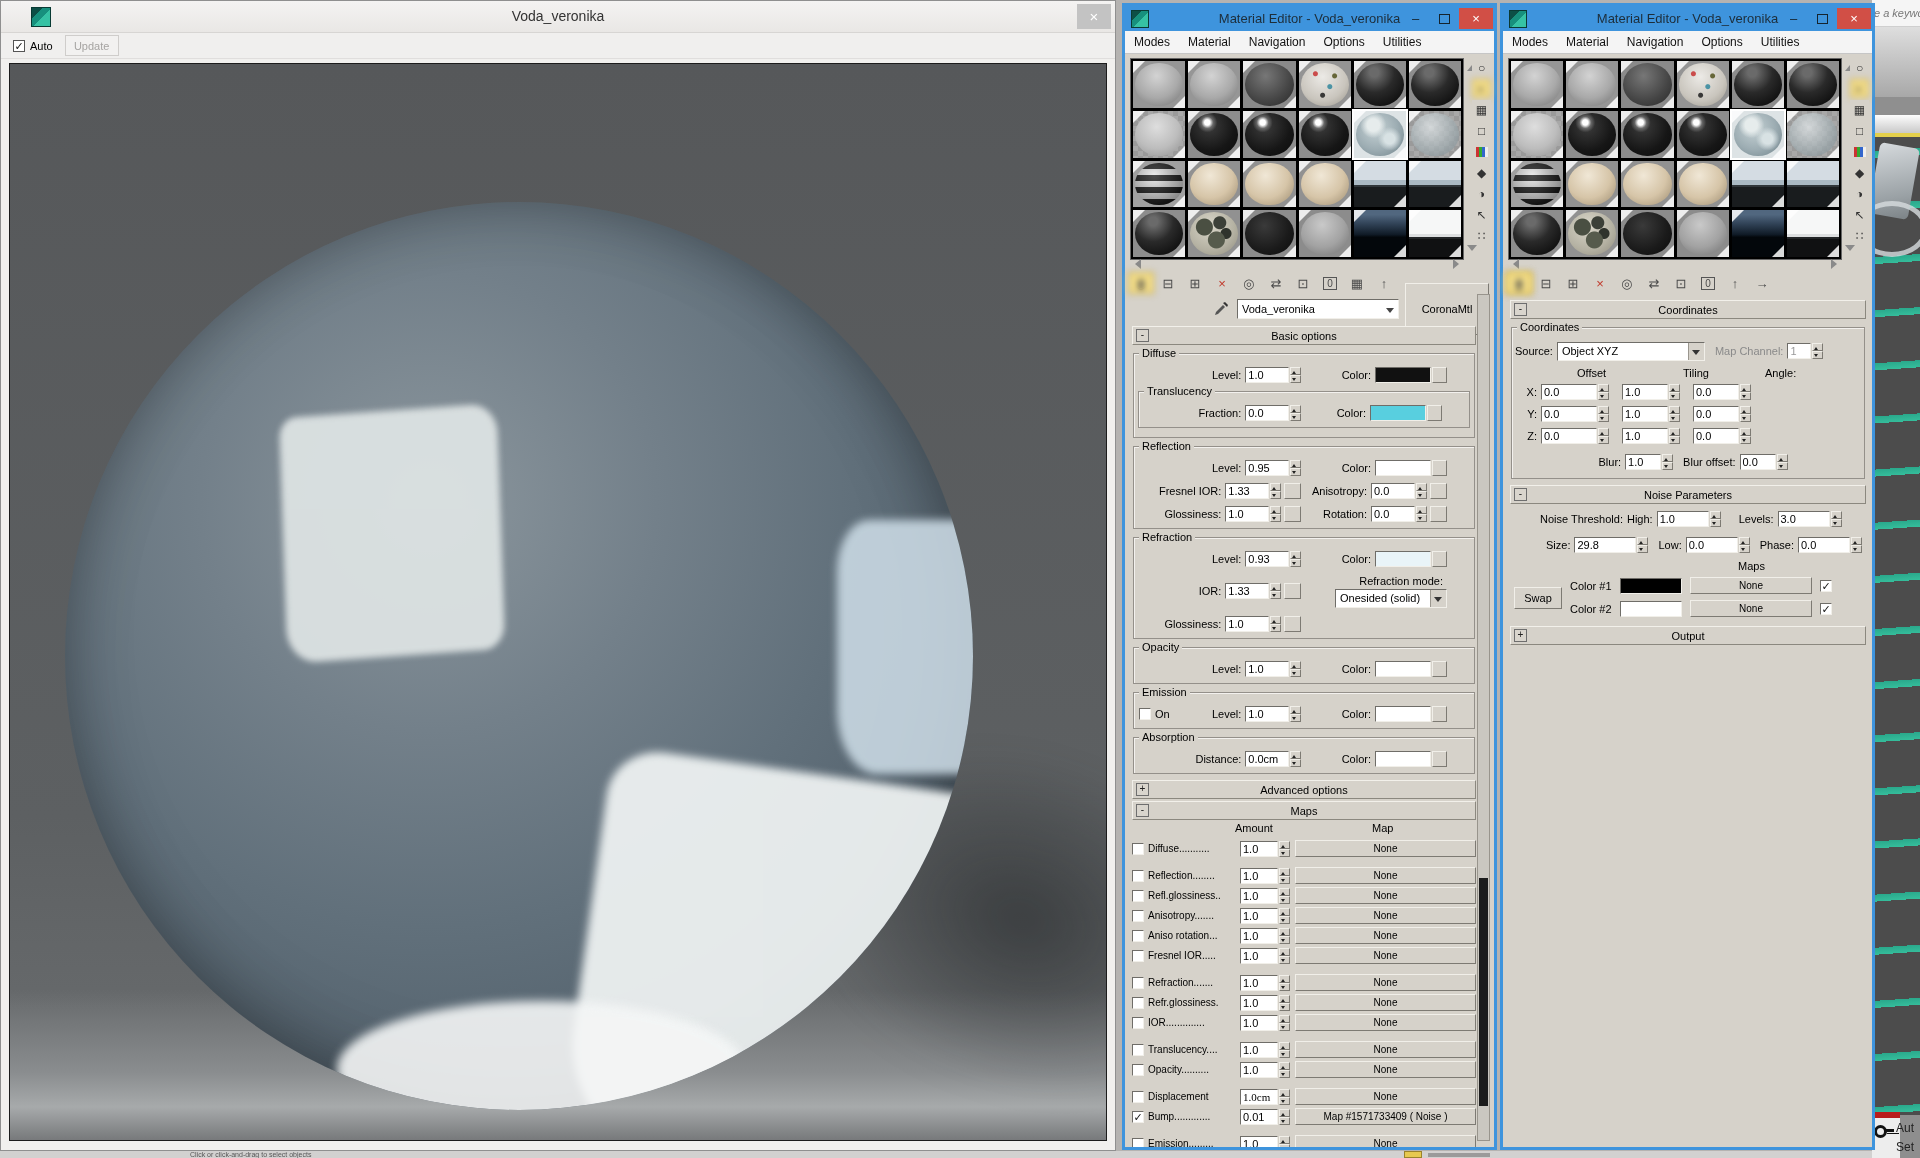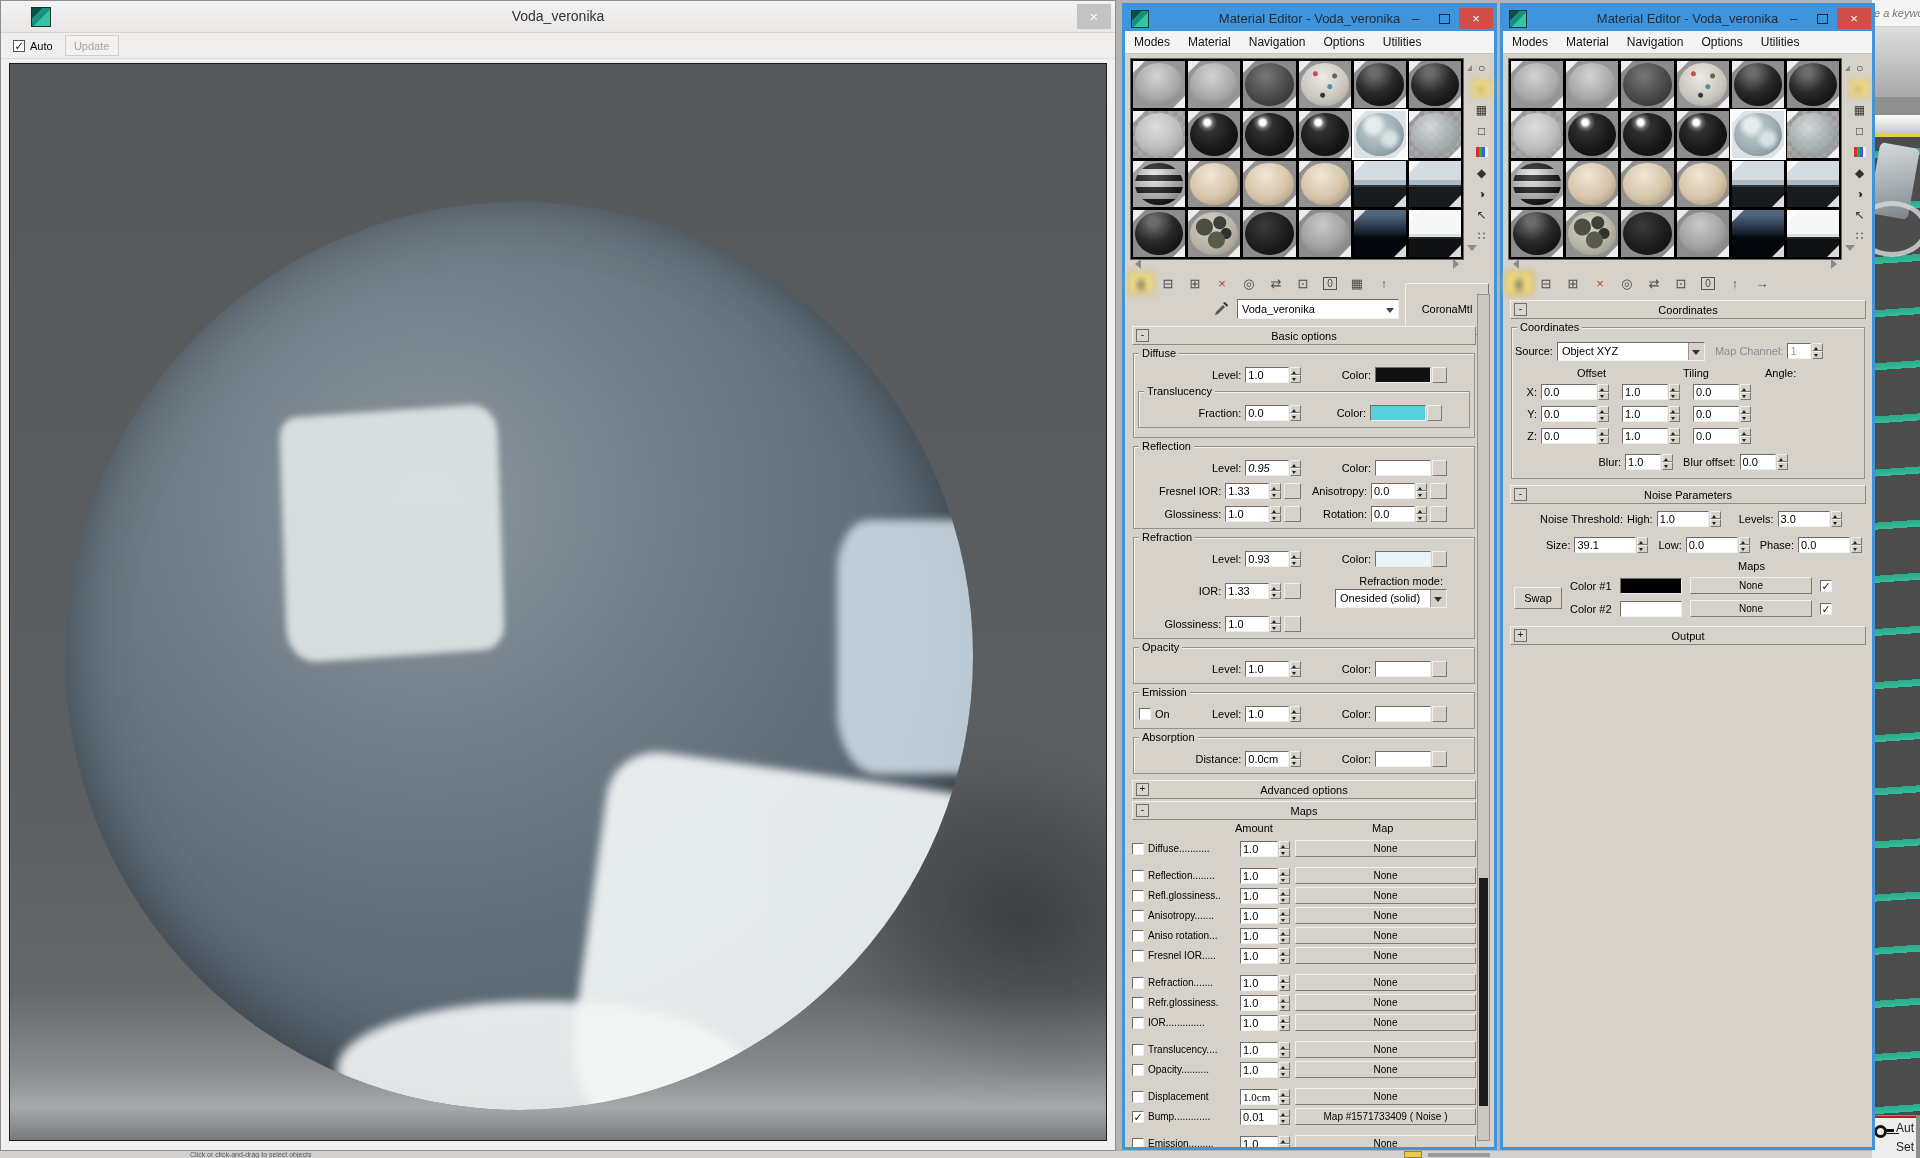--- a/index.html
+++ b/index.html
@@ -12,21 +12,21 @@
   .rs-band1{height:70px;background:linear-gradient(#dedede,#a8a8a8);}
   .rs-band2{height:18px;background:#8f8f8f;}
   .rs-band3{height:18px;background:linear-gradient(#fdfdfd,#c9c9c9);}
   .rs-yellow{height:4px;background:#e3cf4b;}
   .rs-view{position:relative;height:978px;background:#4c4c4c;overflow:hidden;}
   .rs-view::before{content:"";position:absolute;inset:-30px;
       background:repeating-linear-gradient(176deg,rgba(0,0,0,0) 0 46px,#2aa98c 46px,#35bd9b 53px);}
   .rs-blob{position:absolute;left:2px;top:8px;width:40px;height:72px;border-radius:5px;
       background:linear-gradient(160deg,#d6dadd,#9aa1a5 70%,#7b8286);transform:rotate(10deg);}
   .rs-ring{position:absolute;left:-16px;top:64px;width:62px;height:46px;border:5px solid rgba(215,220,222,.8);border-radius:50%;}
-  .rs-bottom{position:absolute;left:0;bottom:0;height:40px;width:44px;background:#ededed;border-top:2px solid #b91c1c;}
+  .rs-bottom{position:absolute;left:0;bottom:0;height:40px;width:28px;background:#ededed;border-top:6px solid #b91c1c;}
   .rs-aut{position:absolute;left:24px;top:3px;font-size:12px;color:#222;}
   .rs-set{position:absolute;left:24px;top:22px;font-size:12px;color:#222;}
   .rs-key{position:absolute;left:2px;top:7px;width:20px;height:10px;}
   .rs-key::before{content:"";position:absolute;left:0;top:0;width:7px;height:7px;border:3px solid #111;border-radius:50%;}
   .rs-key::after{content:"";position:absolute;left:10px;top:4px;width:10px;height:3px;background:#111;
       box-shadow:6px 3px 0 -1px #111,2px 3px 0 -1px #111;}
   
   .bottombar{position:absolute;left:0;top:1151px;width:1872px;height:7px;background:#d2d1d0;overflow:hidden;}
   .status-hint{position:absolute;left:190px;top:0;font-size:7px;line-height:7px;color:#555;white-space:nowrap;}
   .frag-yellow{position:absolute;left:1404px;top:1151px;width:18px;height:7px;background:#e7c94f;border:1px solid #9a832b;box-sizing:border-box;}
@@ -497,21 +497,21 @@
                   </div>
                 </div>
               </div>
             </div>
             <div class="group">
               <span class="glabel">Reflection</span>
               <div class="prow">
                 <div class="half l">
                   <span class="plabel">Level:</span>
                   <span class="spin">
-                    <span class="spin-val" style="width: 44px; font-style: italic;">0.95</span>
+                    <span class="spin-val" style="width: 44px;">0.95</span>
                     <span class="arrs">
                       <span class="arr up"></span>
                       <span class="arr dn"></span>
                     </span>
                   </span>
                 </div>
                 <div class="half r">
                   <span class="plabel">Color:</span>
                   <span class="swatch-wrap">
                     <span class="swatch" style="background: rgb(255, 255, 255);"></span>
@@ -1173,21 +1173,21 @@
                 <span class="spin-val" style="width: 52px;">3.0</span>
                 <span class="arrs">
                   <span class="arr up"></span>
                   <span class="arr dn"></span>
                 </span>
               </span>
             </div>
             <div class="nrow">
               <span class="plabel">Size:</span>
               <span class="spin">
-                <span class="spin-val" style="width: 62px;">39.1</span>
+                <span class="spin-val" style="width: 62px;">29.8</span>
                 <span class="arrs">
                   <span class="arr up"></span>
                   <span class="arr dn"></span>
                 </span>
               </span>
               <span class="spacer" style="width: 10px;"></span>
               <span class="plabel">Low:</span>
               <span class="spin">
                 <span class="spin-val" style="width: 52px;">0.0</span>
                 <span class="arrs">

